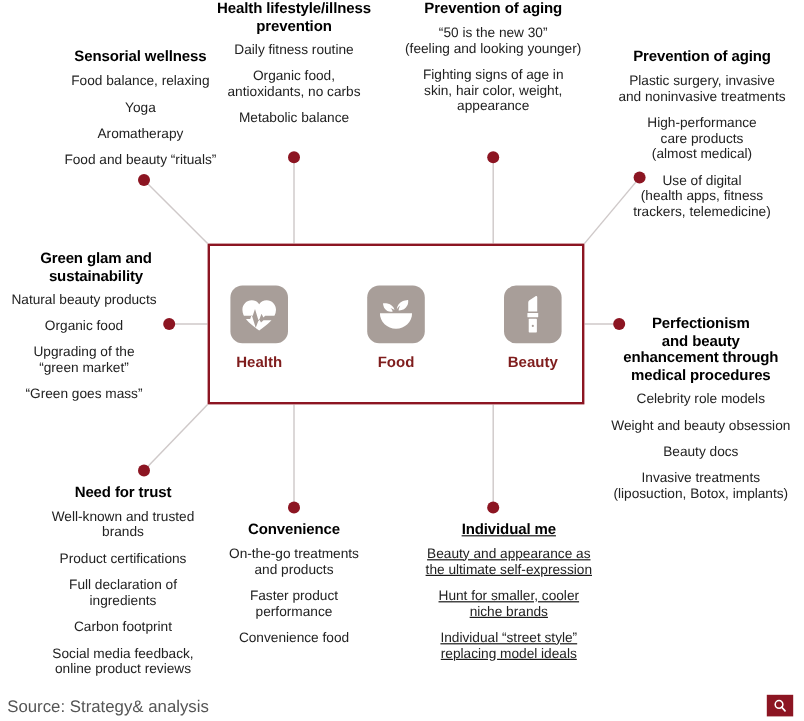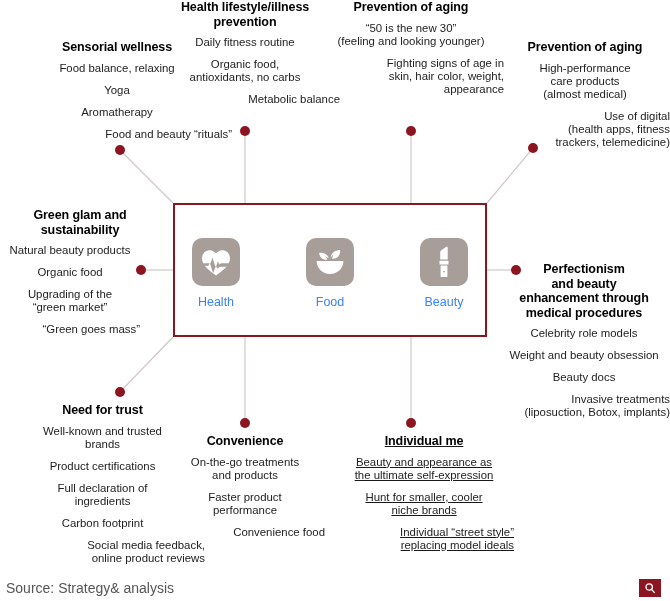--- a/index.html
+++ b/index.html
@@ -16,39 +16,39 @@
   
   .cluster{position:absolute;text-align:center;}
   .cluster .ttl{
     font-weight:bold;font-size:12.5px;line-height:14.5px;
     color:#000;margin:0 0 7px 0;letter-spacing:-0.1px;
   }
   .cluster .item{
     font-size:11.4px;line-height:13px;color:#222;
     margin:0 0 9px 0;white-space:pre-line;
   }
-  .cluster .item:last-child{margin-bottom:0;text-align:right;}
+  .cluster .item:last-child{margin-bottom:0;}
 
   
   .centerbox{
     position:absolute;left:173px;top:203px;width:314px;height:134px;
     border:2.5px solid #8c1522;background:#fff;box-sizing:border-box;
   }
   .pillars{
     position:absolute;left:0;top:0;width:100%;height:100%;
     display:flex;align-items:center;justify-content:center;gap:38px;
     padding-top:6px;box-sizing:border-box;
   }
   .pillar{width:76px;text-align:center;}
   .tile{
     width:48px;height:48px;border-radius:10px;background:#a89e99;
     margin:0 auto 9px auto;display:flex;align-items:center;justify-content:center;
   }
   .tile svg{display:block;}
-  .plabel{font-weight:normal;font-size:12.5px;color:#3b82f6;}
+  .plabel{font-weight:bold;font-size:12.5px;color:#7f1d1d;}
 
   
   .source{
     position:absolute;left:6px;top:580px;font-size:14px;color:#555;
   }
   .zoombtn{
     position:absolute;left:639px;top:579px;width:22px;height:18px;
     background:#8c1522;display:flex;align-items:center;justify-content:center;
     cursor:pointer;
   }
@@ -104,20 +104,22 @@
     <div class="ttl">Prevention of aging</div>
     <div class="item">“50 is the new 30”
 (feeling and looking younger)</div>
     <div class="item">Fighting signs of age in
 skin, hair color, weight,
 appearance</div>
   </div>
 
   <div class="cluster" style="left:500px;top:40px;width:170px;">
     <div class="ttl">Prevention of aging</div>
+    <div class="item">Plastic surgery, invasive
+and noninvasive treatments</div>
     <div class="item">High-performance
 care products
 (almost medical)</div>
     <div class="item">Use of digital
 (health apps, fitness
 trackers, telemedicine)</div>
   </div>
 
   <div class="cluster" style="left:0px;top:208px;width:140px;">
     <div class="ttl" style="white-space:pre-line;margin-left:20px;">Green glam and

